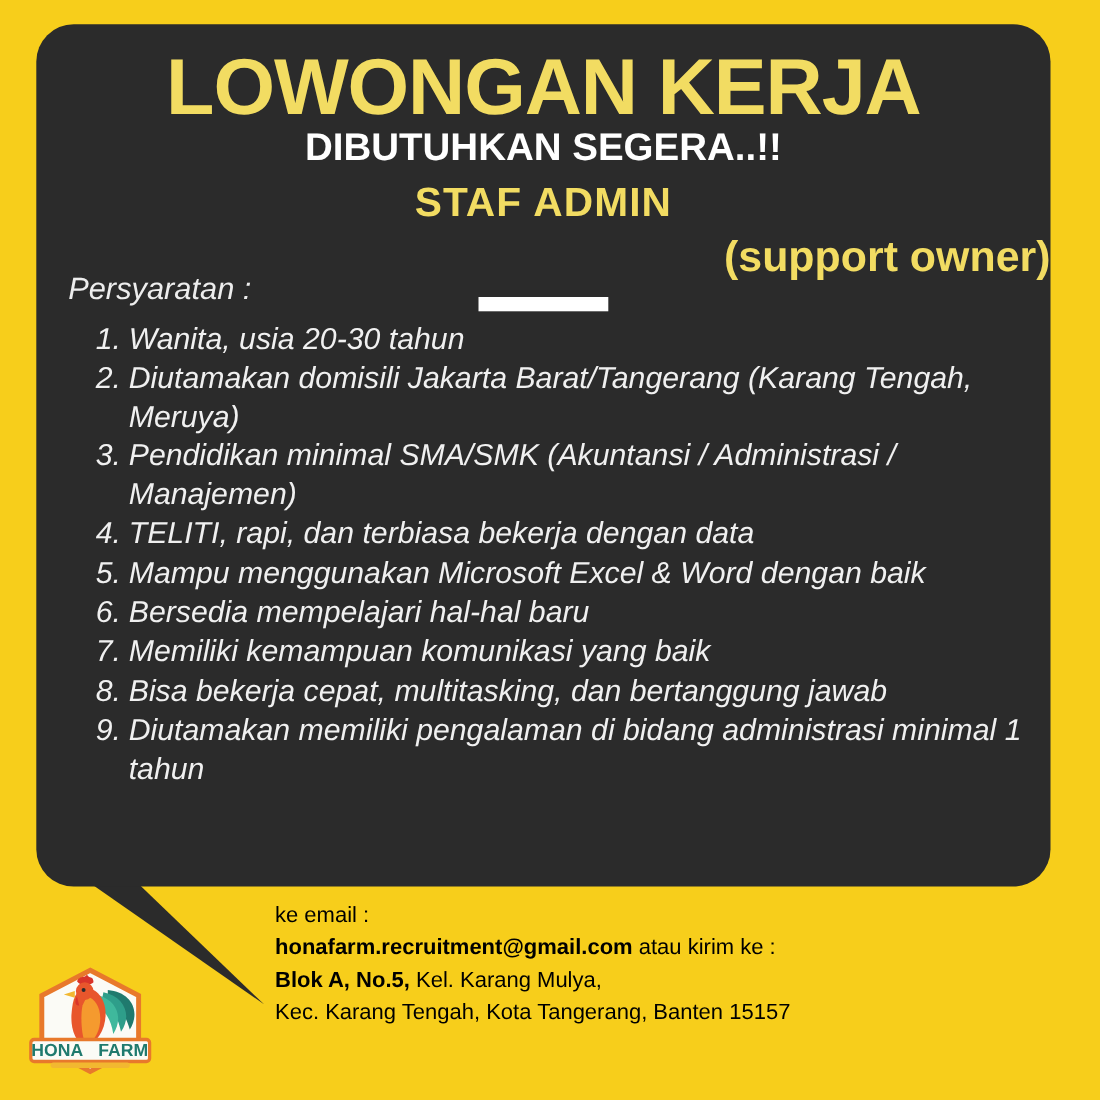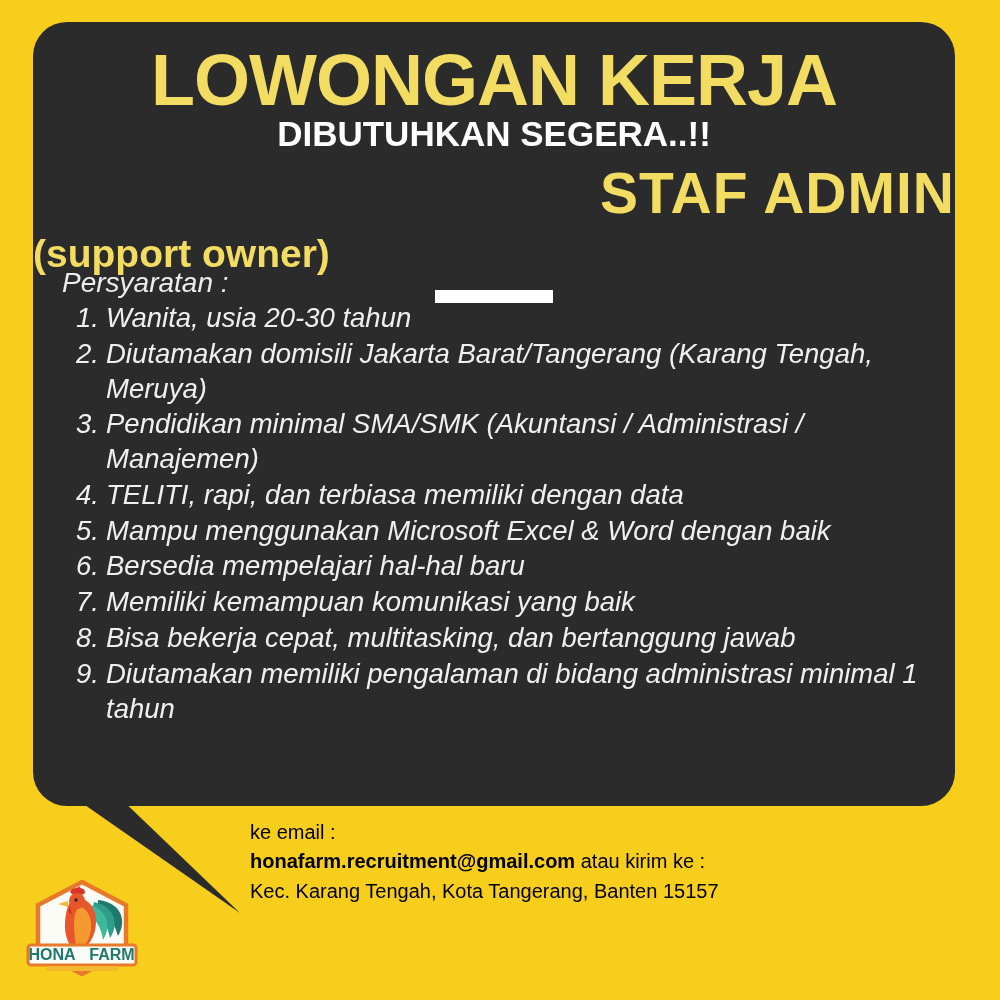--- a/index.html
+++ b/index.html
@@ -60,31 +60,31 @@
     text-align: center;
     color: #FFFFFF;
     font-weight: bold;
     font-size: 35px;
     letter-spacing: 0px;
     line-height: 1;
     margin-top: 0;
     white-space: nowrap;
   }
   .role {
+    text-align: center;
+    color: #F2DC62;
+    font-weight: bold;
+    font-size: 37px;
+    letter-spacing: 1px;
+    line-height: 1;
+    margin-top: 14px;
+    white-space: nowrap;
+  }
+  .role-note {
     text-align: right;
-    color: #F2DC62;
-    font-weight: bold;
-    font-size: 57px;
-    letter-spacing: 1px;
-    line-height: 1;
-    margin-top: 14px;
-    white-space: nowrap;
-  }
-  .role-note {
-    text-align: left;
     color: #F2DC62;
     font-weight: bold;
     font-size: 39px;
     line-height: 1;
     margin-top: 12px;
     white-space: nowrap;
   }
   .divider {
     width: 118px;
     height: 13px;
@@ -101,21 +101,21 @@
     font-style: italic;
   }
   .req-title {
     font-size: 28px;
     line-height: 1.25;
     color: #EDEDED;
     font-weight: normal;
   }
   ol.req-list {
     list-style: none;
-    margin: 0;
+    margin: 11px;
     padding: 0;
     counter-reset: reqnum;
   }
   ol.req-list > li {
     counter-increment: reqnum;
     position: relative;
     padding-left: 44px;
     font-size: 27.5px;
     line-height: 1.265;
     color: #F0F0F0;
@@ -169,34 +169,35 @@
     <div class="role">STAF ADMIN</div>
     <div class="role-note">(support owner)</div>
     <div class="divider"></div>
 
     <div class="req-wrap">
       <div class="req-title">Persyaratan :</div>
       <ol class="req-list">
         <li>Wanita, usia 20-30 tahun</li>
         <li>Diutamakan domisili Jakarta Barat/Tangerang (Karang Tengah, Meruya)</li>
         <li>Pendidikan minimal SMA/SMK (Akuntansi / Administrasi / Manajemen)</li>
-        <li>TELITI, rapi, dan terbiasa memiliki dengan data</li>
+        <li>TELITI, rapi, dan terbiasa bekerja dengan data</li>
         <li>Mampu menggunakan Microsoft Excel &amp; Word dengan baik</li>
         <li>Bersedia mempelajari hal-hal baru</li>
         <li>Memiliki kemampuan komunikasi yang baik</li>
         <li>Bisa bekerja cepat, multitasking, dan bertanggung jawab</li>
         <li>Diutamakan memiliki pengalaman di bidang administrasi minimal 1 tahun</li>
       </ol>
     </div>
 
   </div>
 
   <div class="footer">
     <div class="line">ke email :</div>
     <div class="line"><span class="b">honafarm.recruitment@gmail.com</span><span> atau kirim ke :</span></div>
+    <div class="line"><span class="b">Blok A, No.5,</span><span> Kel. Karang Mulya,</span></div>
     <div class="line">Kec. Karang Tengah, Kota Tangerang, Banten 15157</div>
   </div>
 
   <svg class="logo" viewBox="0 0 120 110">
 
     <polygon points="60,10 104,33 104,79 60,102 16,79 16,33" fill="#FBFBF6" stroke="#E8792B" stroke-width="4.5"></polygon>
 
     <path d="M76,28 C98,30 106,48 96,64 C92,50 86,42 76,38 Z" fill="#1F7A6E"></path>
     <path d="M72,30 C92,34 98,52 88,66 C85,52 80,44 70,40 Z" fill="#2E9E8A"></path>
     <path d="M68,33 C85,38 90,54 81,68 C79,55 74,47 66,43 Z" fill="#3FB89C"></path>

